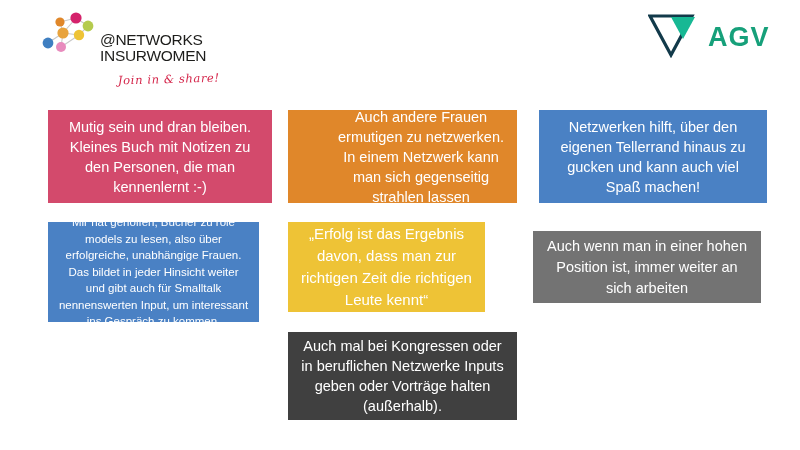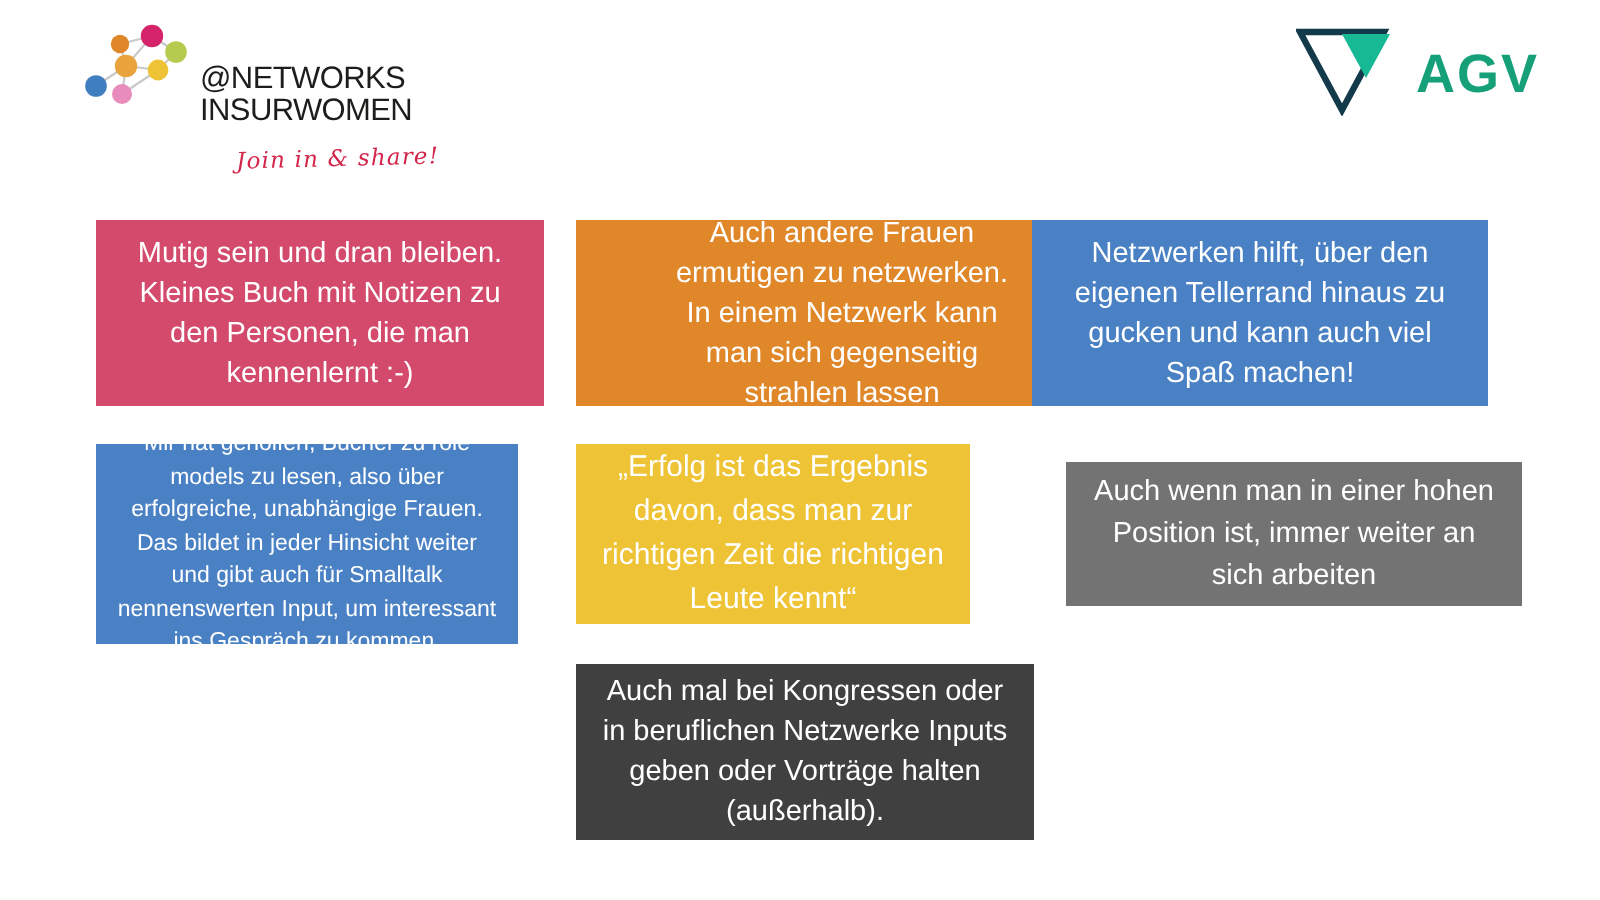--- a/index.html
+++ b/index.html
@@ -96,21 +96,21 @@
   .qbox .qtext {
     width: 100%;
     display: block;
   }
 
   
   #box-mut   { left: 48px;  top: 110px; width: 224px; height: 93px;
                background: #d34a6c; font-size: 14.5px; line-height: 20px; }
   #box-erm   { left: 288px; top: 110px; width: 229px; height: 93px;
                background: #e0872a; font-size: 14.5px; line-height: 20px; padding-left: 47px; }
-  #box-net   { left: 516px; top: 110px; width: 228px; height: 93px;
+  #box-net   { left: 539px; top: 110px; width: 228px; height: 93px;
                background: #4a81c4; font-size: 14.5px; line-height: 20px; }
 
   
   #box-role  { left: 48px;  top: 222px; width: 211px; height: 100px;
                background: #4a81c4; font-size: 11.5px; line-height: 16.5px; }
   #box-erf   { left: 288px; top: 222px; width: 197px; height: 90px;
                background: #eec336; font-size: 15px; line-height: 22px; }
   #box-pos   { left: 533px; top: 231px; width: 228px; height: 72px;
                background: #737373; font-size: 14.5px; line-height: 21px; }
 

